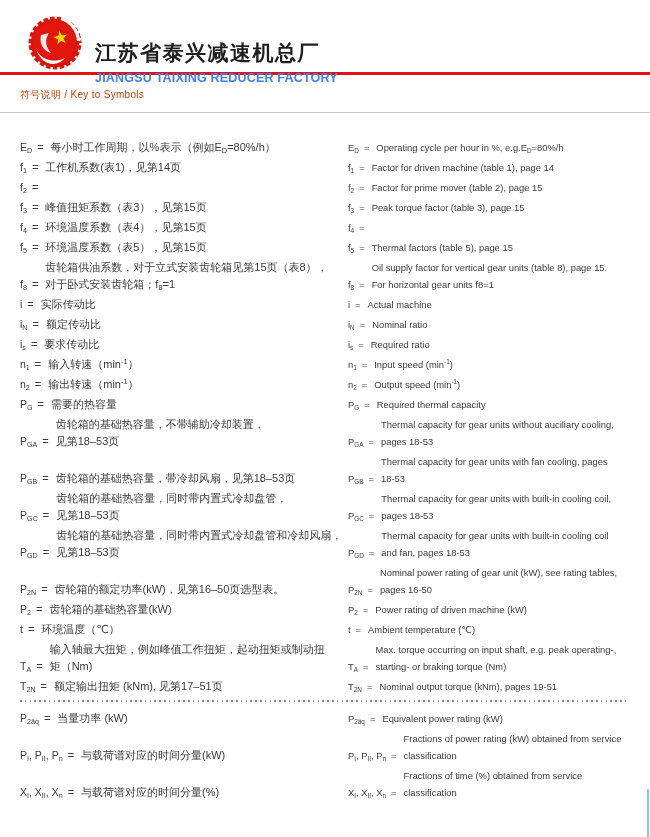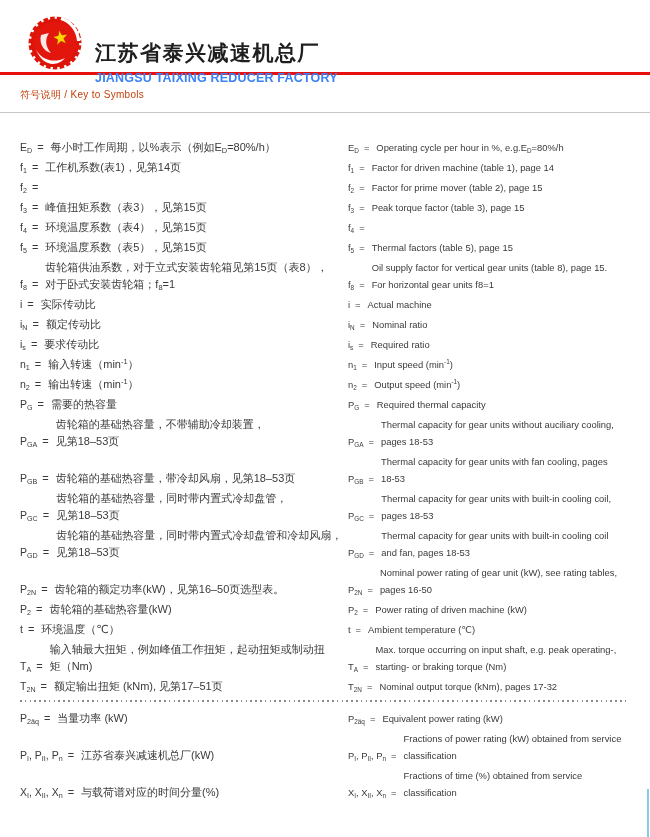--- a/index.html
+++ b/index.html
@@ -325,21 +325,21 @@
   </div>
       <div class="row">
     <div class="cell zh">
       <span class="sym">T<sub>2N</sub></span>
       <span class="eq">=</span>
       <span class="txt">额定输出扭矩 (kNm), 见第17–51页</span>
     </div>
     <div class="cell en">
       <span class="sym">T<sub>2N</sub></span>
       <span class="eq">=</span>
-      <span class="txt">Nominal output torque (kNm), pages 17-32</span>
+      <span class="txt">Nominal output torque (kNm), pages 19-51</span>
     </div>
   </div>
     </div>
   <div class="dotted-rule"></div>
   <div id="rows-bottom">
       <div class="row">
     <div class="cell zh">
       <span class="sym">P<sub>2äq</sub></span>
       <span class="eq">=</span>
       <span class="txt">当量功率 (kW)</span>
@@ -347,21 +347,21 @@
     <div class="cell en">
       <span class="sym">P<sub>2äq</sub></span>
       <span class="eq">=</span>
       <span class="txt">Equivalent power rating (kW)</span>
     </div>
   </div>
       <div class="row">
     <div class="cell zh">
       <span class="sym">P<sub>I</sub>, P<sub>II</sub>, P<sub>n</sub></span>
       <span class="eq">=</span>
-      <span class="txt">江苏省泰兴减速机总厂(kW)</span>
+      <span class="txt">与载荷谱对应的时间分量(kW)</span>
     </div>
     <div class="cell en">
       <span class="sym">P<sub>I</sub>, P<sub>II</sub>, P<sub>n</sub></span>
       <span class="eq">=</span>
       <span class="txt">Fractions of power rating (kW) obtained from service<br>classification</span>
     </div>
   </div>
       <div class="row">
     <div class="cell zh">
       <span class="sym">X<sub>I</sub>, X<sub>II</sub>, X<sub>n</sub></span>

